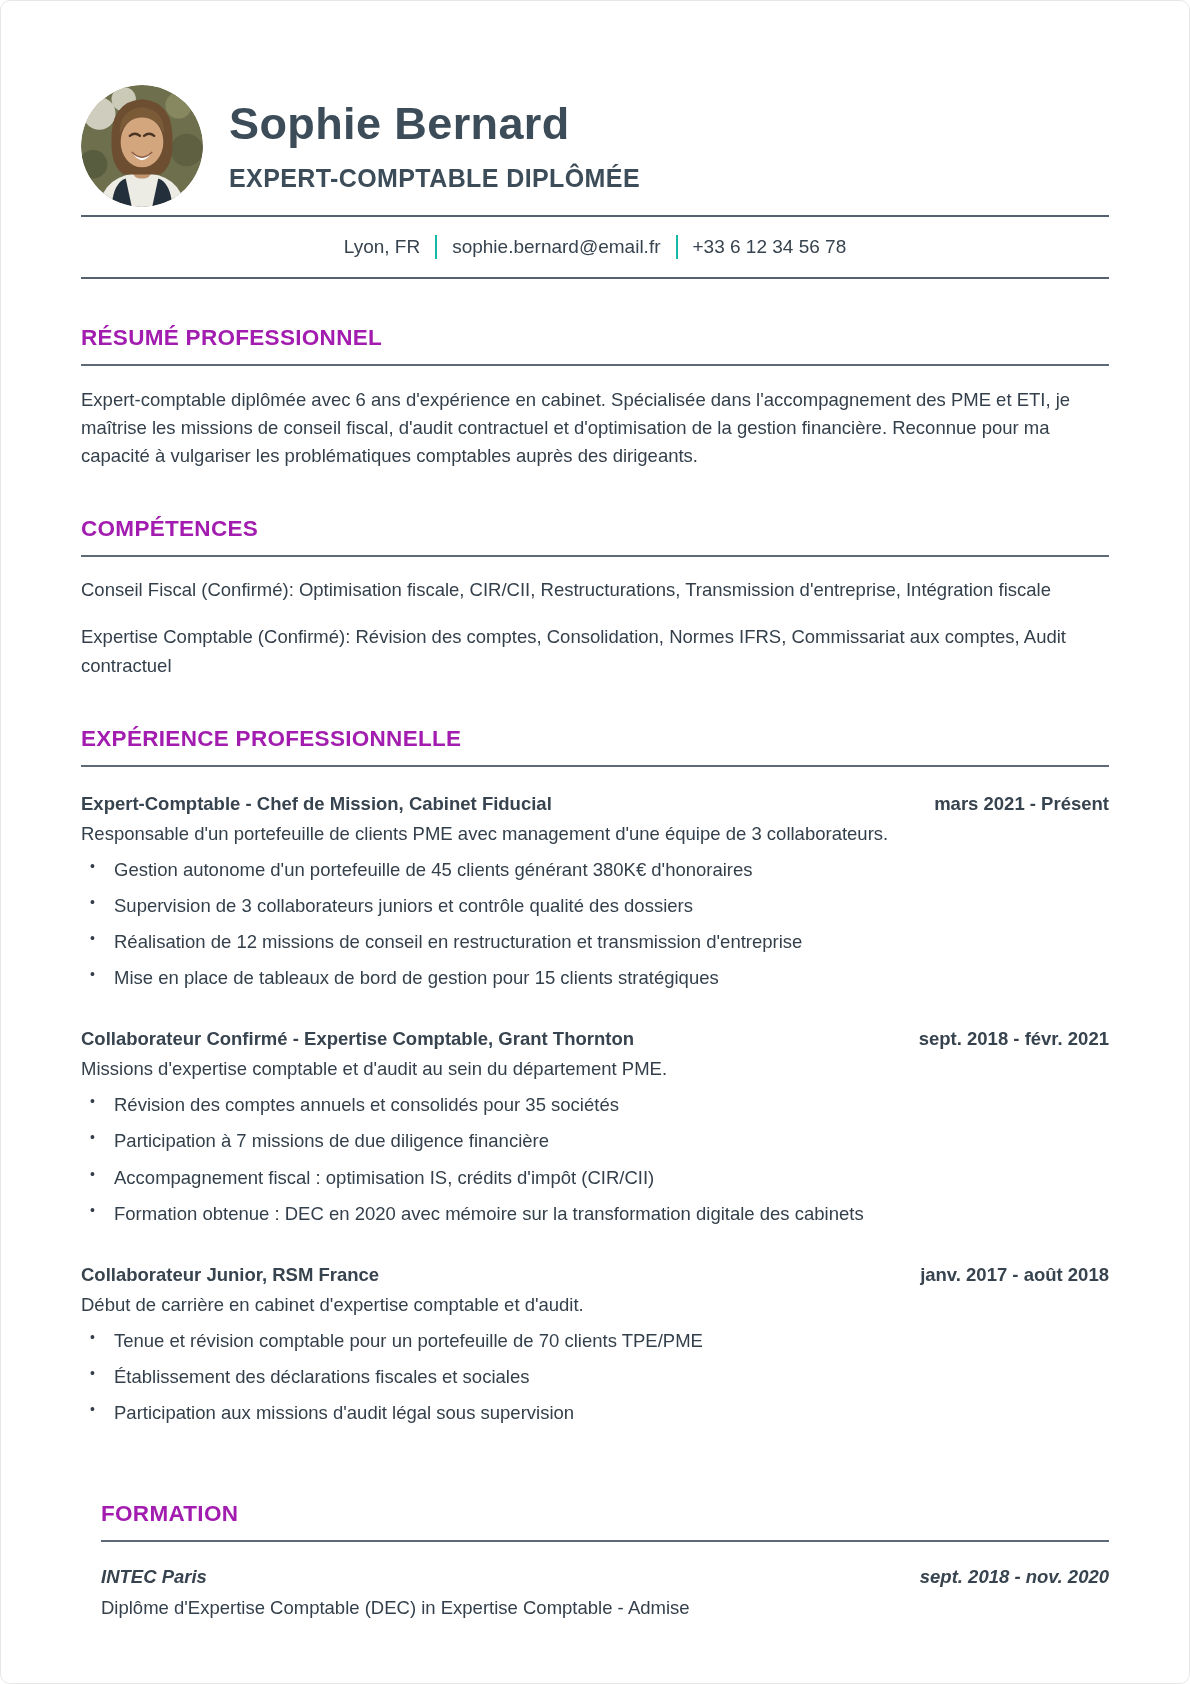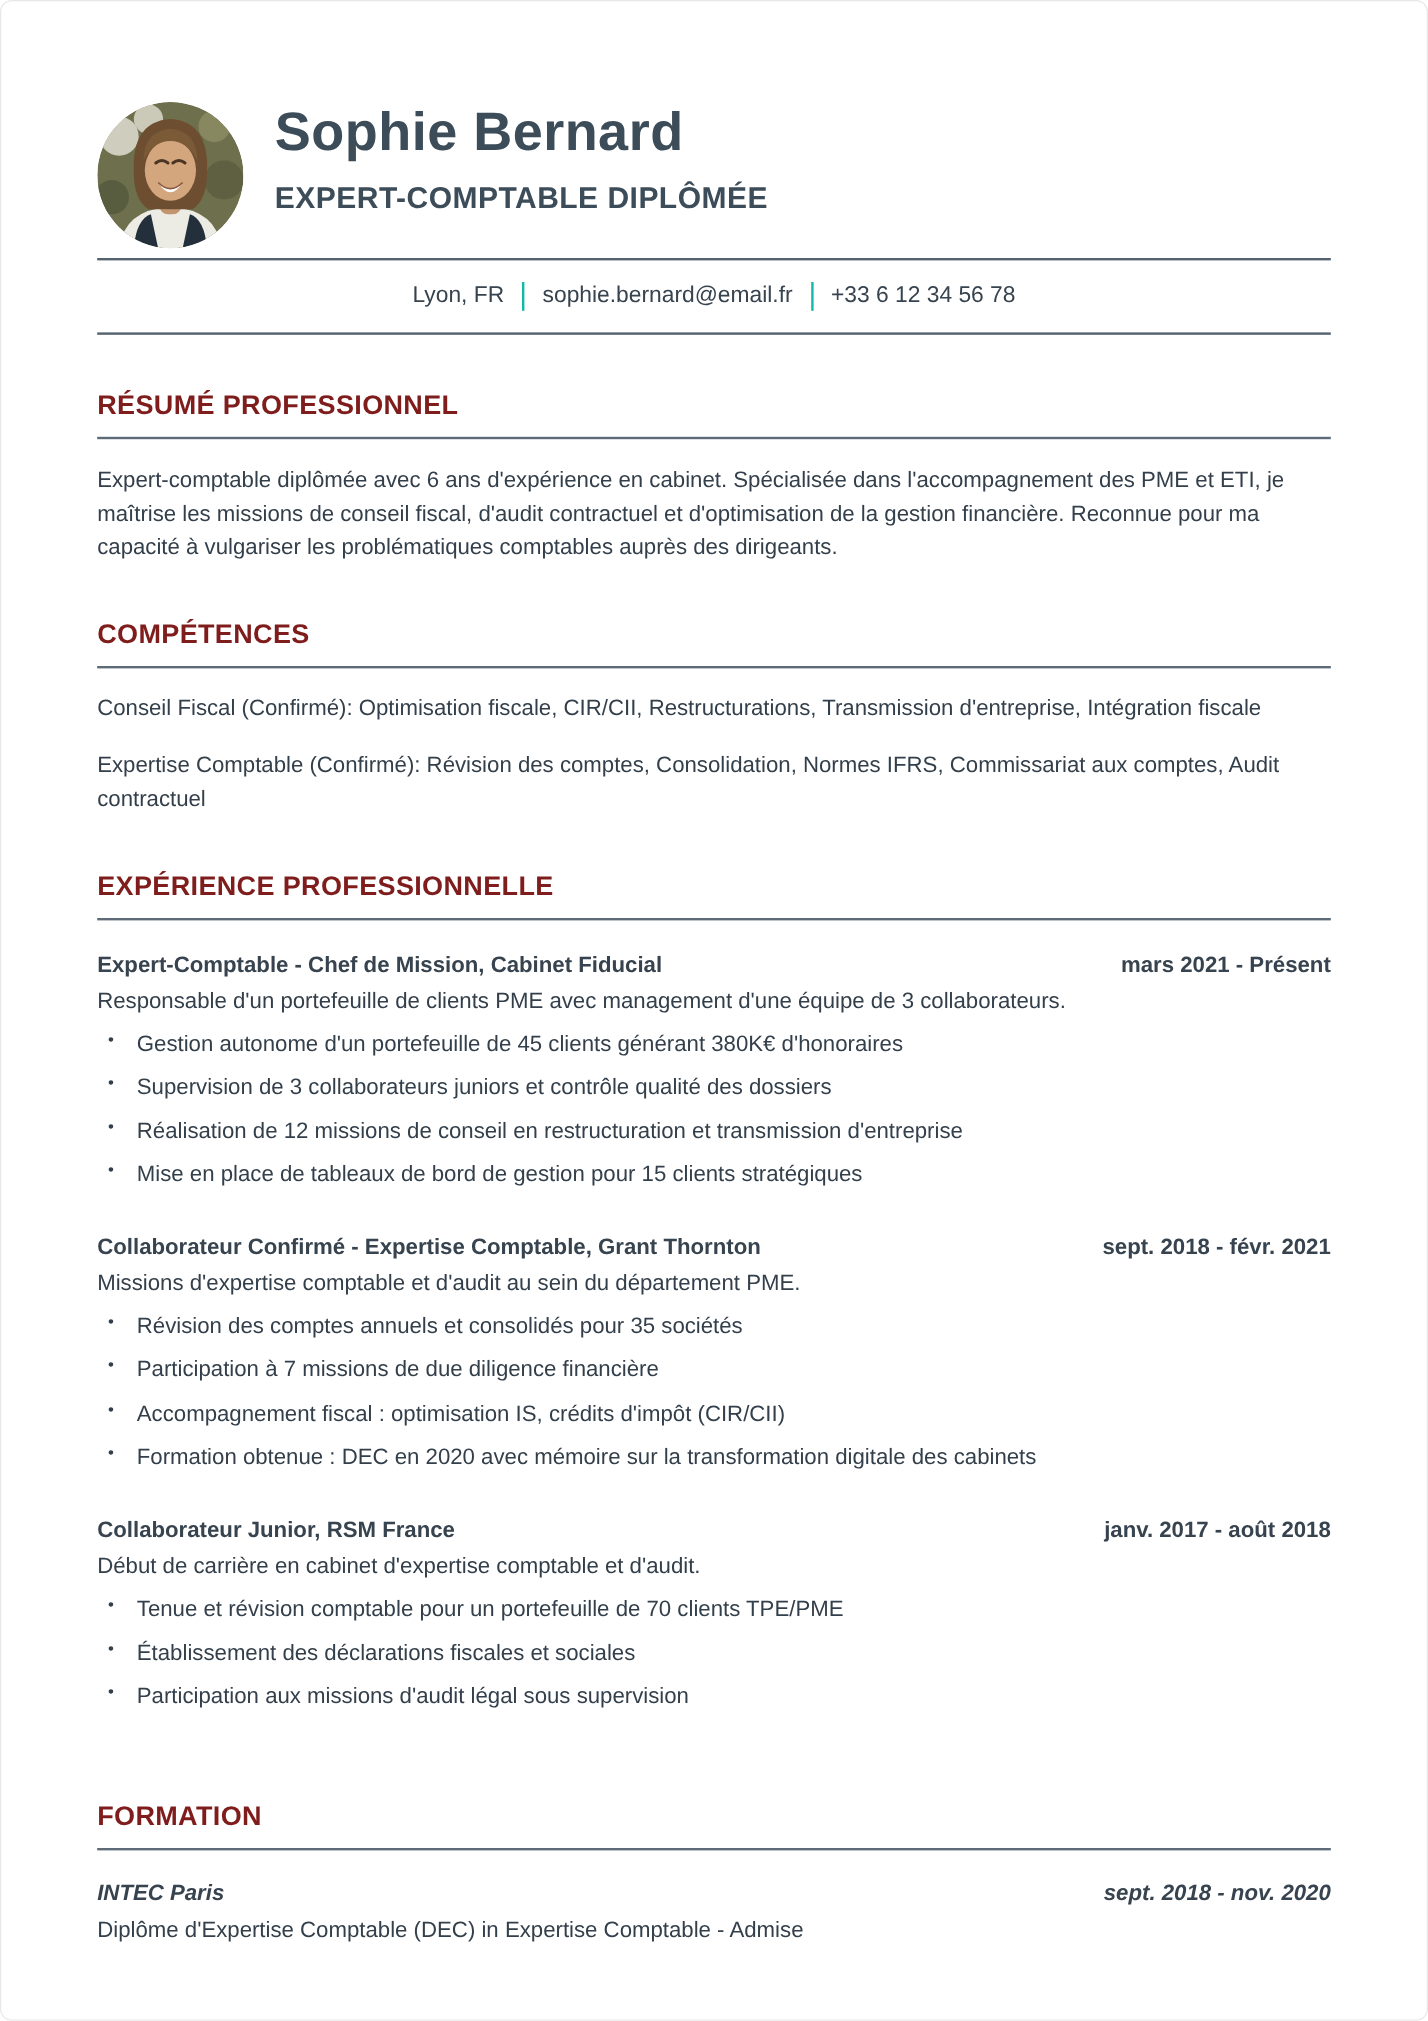--- a/index.html
+++ b/index.html
@@ -16,21 +16,21 @@
     background: #ffffff;
     border: 1px solid #e7e7e7;
     border-radius: 10px;
     padding: 0 80px;
     overflow: hidden;
   }
   
   .header {
     margin-top: 84px;
     display: flex;
-    align-items: flex-start;
+    align-items: center;
     gap: 26px;
   }
   .avatar {
     width: 122px;
     height: 122px;
     border-radius: 50%;
     overflow: hidden;
     flex: 0 0 auto;
   }
   .avatar svg { display: block; width: 100%; height: 100%; }
@@ -64,21 +64,21 @@
   .contact .part {
     display: inline-block;
     padding: 1px 15px;
   }
   .contact .part + .part { border-left: 2px solid #14b8a6; }
   
   .section { margin-top: 46px; }
   .section-heading {
     font-size: 22.5px;
     font-weight: 700;
-    color: #7f1d1d;
+    color: #a21caf;
     letter-spacing: 0.3px;
     padding-bottom: 13px;
     border-bottom: 2px solid #5C6B77;
   }
   .body-text {
     font-size: 18.5px;
     line-height: 1.52;
     color: #333F4A;
   }
   .summary-text { margin-top: 20px; }
@@ -105,21 +105,21 @@
   }
   .bullet .dot {
     flex: 0 0 auto;
     width: 24px;
     font-size: 14px;
     line-height: 1.4;
     padding-top: 1px;
     color: #333F4A;
   }
   
-  .section-education { margin-top: 74px; }
+  .section-education { margin-top: 74px; margin-left: 20px; }
   .edu-head {
     margin-top: 24px;
     display: flex;
     justify-content: space-between;
     align-items: baseline;
     gap: 20px;
     font-size: 18.5px;
     font-weight: 700;
     color: #37434E;
     font-style: italic;

